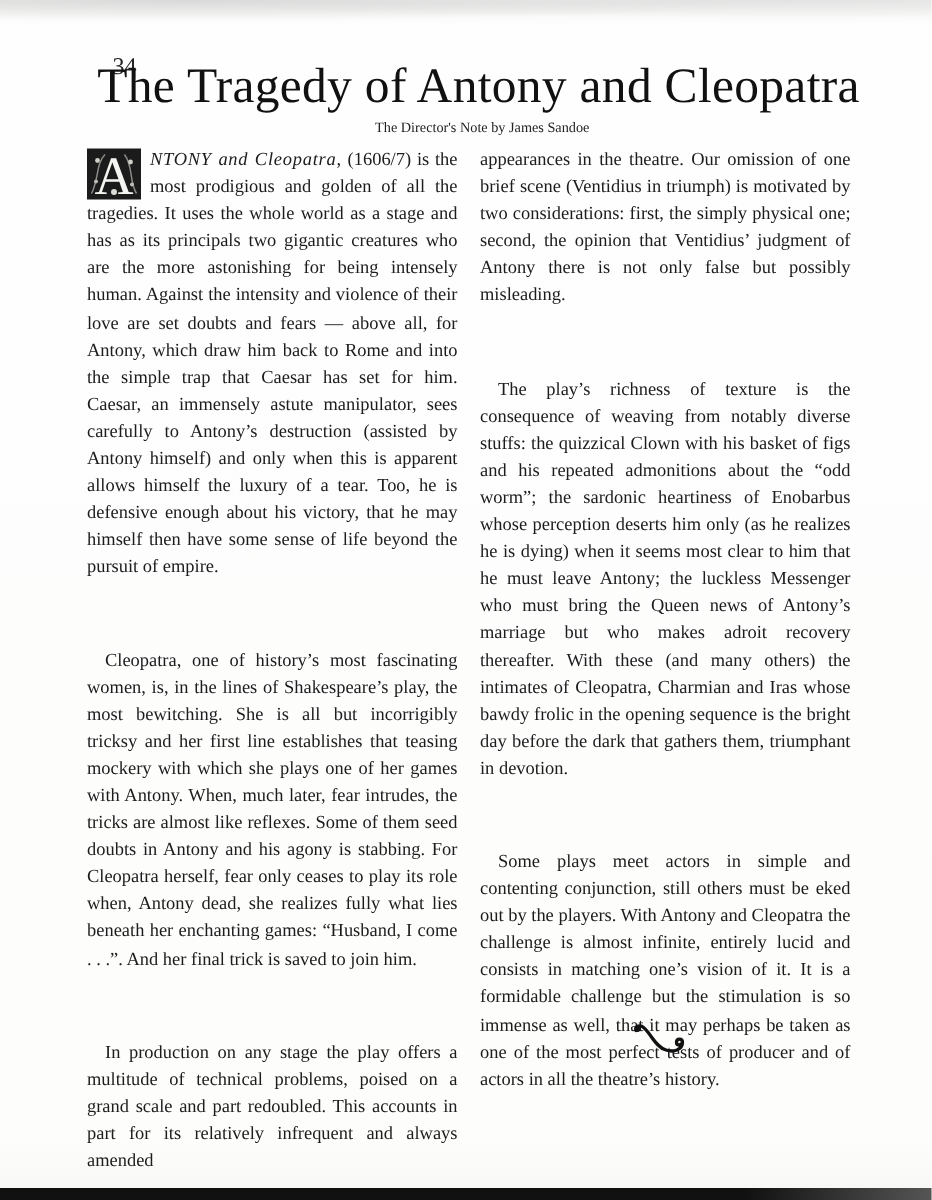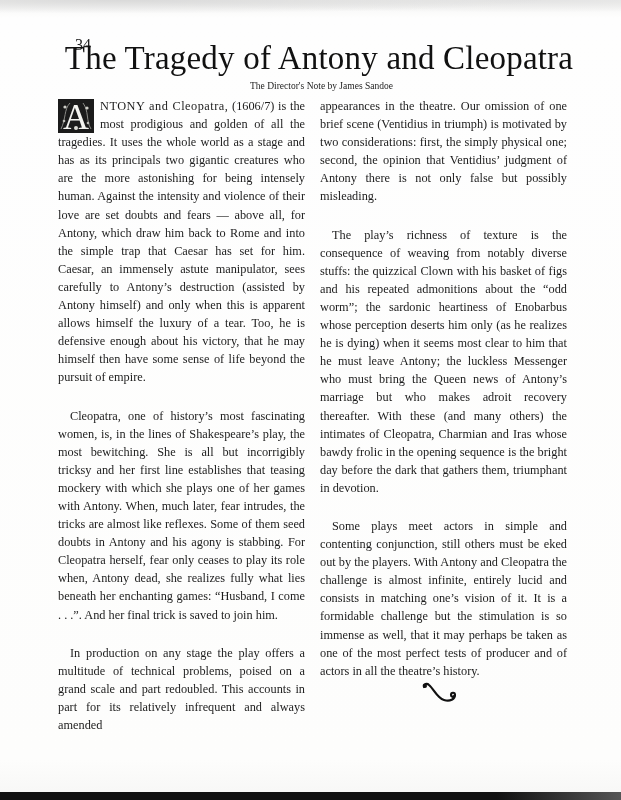--- a/index.html
+++ b/index.html
@@ -38,33 +38,33 @@
     padding-left: 22px; box-sizing: border-box;
   }
   .column {
     position: absolute; top: 97px; width: 247px;
     font-size: 12.3px; line-height: 18.1px; text-align: justify;
     color: #1c1c1c;
   }
   .col-left { left: 58px; }
   .col-right { left: 320px; }
   .column p { margin: 0; text-indent: 12px; }
-  .column p + p { margin-top: 20px; }
+  .column p + p { margin-top: 44px; }
   .col-left p.first { text-indent: 0; }
   .dropcap {
     float: left; width: 36px; height: 34px; margin: 2px 6px 0 0;
     background: #1b1b1b; color: #f4f4f0;
     font-size: 36px; line-height: 36px; text-align: center;
     position: relative; overflow: hidden;
   }
   .dropcap .ornament {
     position: absolute; left: 0; top: 0; width: 36px; height: 34px;
   }
   .dropcap .letter { position: relative; z-index: 1; }
-  .lead-in { letter-spacing: 0.5px; }
+  .lead-in { font-style: italic; letter-spacing: 0.5px; }
   .ital { }
   .fleuron {
     position: absolute; left: 420px; top: 680px; width: 40px; height: 26px;
   }
 </style>
 </head>
 <body>
 
 <div class="page">
   <div class="top-fold"></div>

